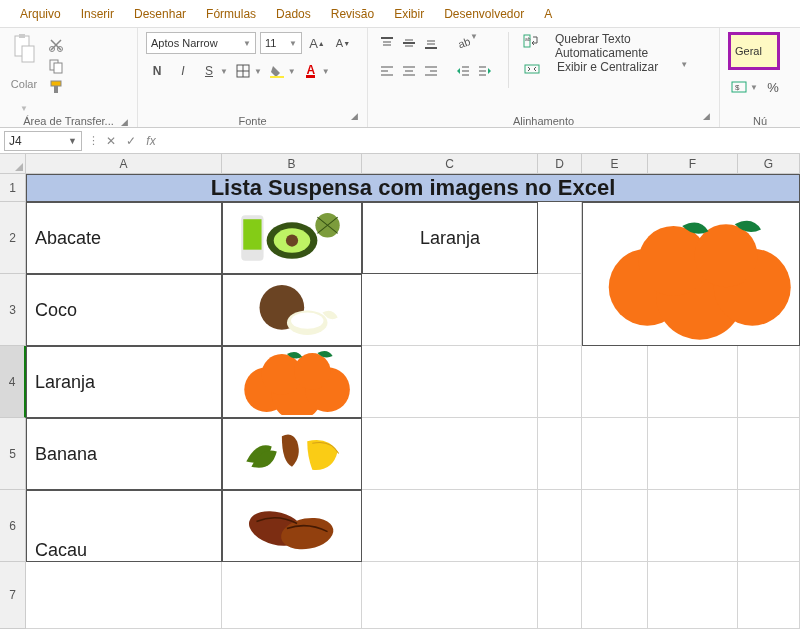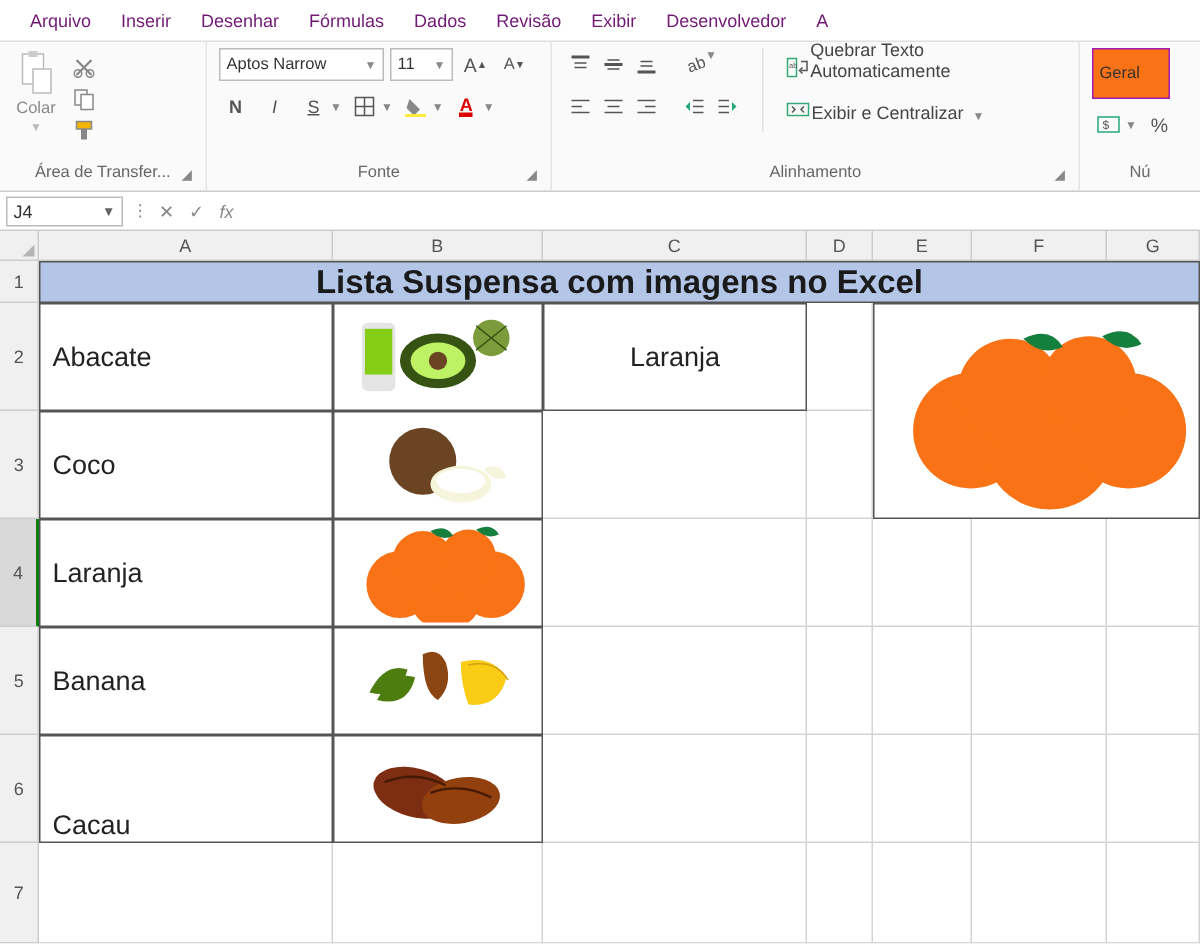--- a/index.html
+++ b/index.html
@@ -18,21 +18,21 @@
     align-items: center;
     height: 28px;
     border-bottom: 1px solid #e0e0e0;
     padding-left: 10px;
     gap: 0;
     background: #fff;
   }
   .tab {
     padding: 6px 10px;
     font-size: 12px;
-    color: #701a75;
+    color: #a16207;
     cursor: pointer;
     white-space: nowrap;
   }
   .tab.active {
     color: #0f7b0f;
     border-bottom: 2px solid #0f7b0f;
     font-weight: 600;
   }
   
   .ribbon {
@@ -49,55 +49,55 @@
     border-right: 1px solid #e4e4e4;
   }
   .group-body {
     flex: 1;
     display: flex;
     align-items: flex-start;
     gap: 6px;
   }
   .group-label {
     display:flex;
-    align-items:flex-start;
+    align-items:flex-end;
     justify-content:center;
     font-size: 11px;
     color: #666;
     height: 18px;
     position: relative;
   }
   .group-label .launcher {
     position:absolute;
     right:-4px;
     top:2px;
     width:12px;height:12px;
     font-size:9px;color:#888;
   }
   .big-btn {
-    display:flex;flex-direction:column;align-items:center;gap:2px;
+    display:flex;flex-direction:column;align-items:center;gap:14px;
     padding:2px;color:#888;
   }
   .big-btn .ico {
     width:28px;height:30px;display:flex;align-items:center;justify-content:center;
   }
   .big-btn span.lbl{font-size:11px;color:#888;}
   .mini-col {display:flex;flex-direction:column;gap:3px;align-items:center;padding-top:4px;}
   .mini-col .m{width:20px;height:18px;display:flex;align-items:center;justify-content:center;color:#666;}
   .row{display:flex;gap:4px;align-items:center;}
   .fontname{width:110px;height:22px;border:1px solid #bbb;background:#fff;font-size:11px;padding:0 4px;display:flex;align-items:center;justify-content:space-between;}
   .fontsize{width:42px;height:22px;border:1px solid #bbb;background:#fff;font-size:11px;padding:0 4px;display:flex;align-items:center;justify-content:space-between;}
   .ib{width:22px;height:22px;display:flex;align-items:center;justify-content:center;color:#555;border:1px solid transparent;}
   .dd{font-size:8px;color:#888;margin-left:-4px;}
   .stack{display:flex;flex-direction:column;gap:4px;}
   .align-row{display:flex;gap:0;}
   .align-row .ib{width:22px;}
-  .wraprow{display:flex;align-items:flex-end;gap:0;height:22px;padding:0 6px 0 2px;color:#444;font-size:12px;}
+  .wraprow{display:flex;align-items:flex-start;gap:16px;height:22px;padding:0 6px 0 2px;color:#444;font-size:12px;}
   .wraprow .ic{width:18px;height:18px;display:flex;align-items:center;justify-content:center}
-  .numfmt{width:52px;height:22px;border:1px solid #a21caf;background:#f97316;font-size:11px;padding:16px 4px;display:flex;align-items:center;}
+  .numfmt{width:52px;height:22px;border:3px solid #a21caf;background:#fef9c3;font-size:11px;padding:16px 4px;display:flex;align-items:center;}
 
   
   .fxbar{display:flex;align-items:center;height:26px;border-bottom:1px solid #ccc;background:#fff;}
   .namebox{width:78px;height:20px;margin:0 4px;border:1px solid #bbb;font-size:12px;padding:0 4px;display:flex;align-items:center;justify-content:space-between;}
   .namebox .chev{font-size:9px;color:#666;}
   .fxbtn{width:20px;height:20px;display:flex;align-items:center;justify-content:center;color:#888;font-size:12px;}
   .fxinput{flex:1;height:20px;border:none;font-size:12px;padding:0 6px;outline:none;}
 
   
   .sheet{position:relative;}

